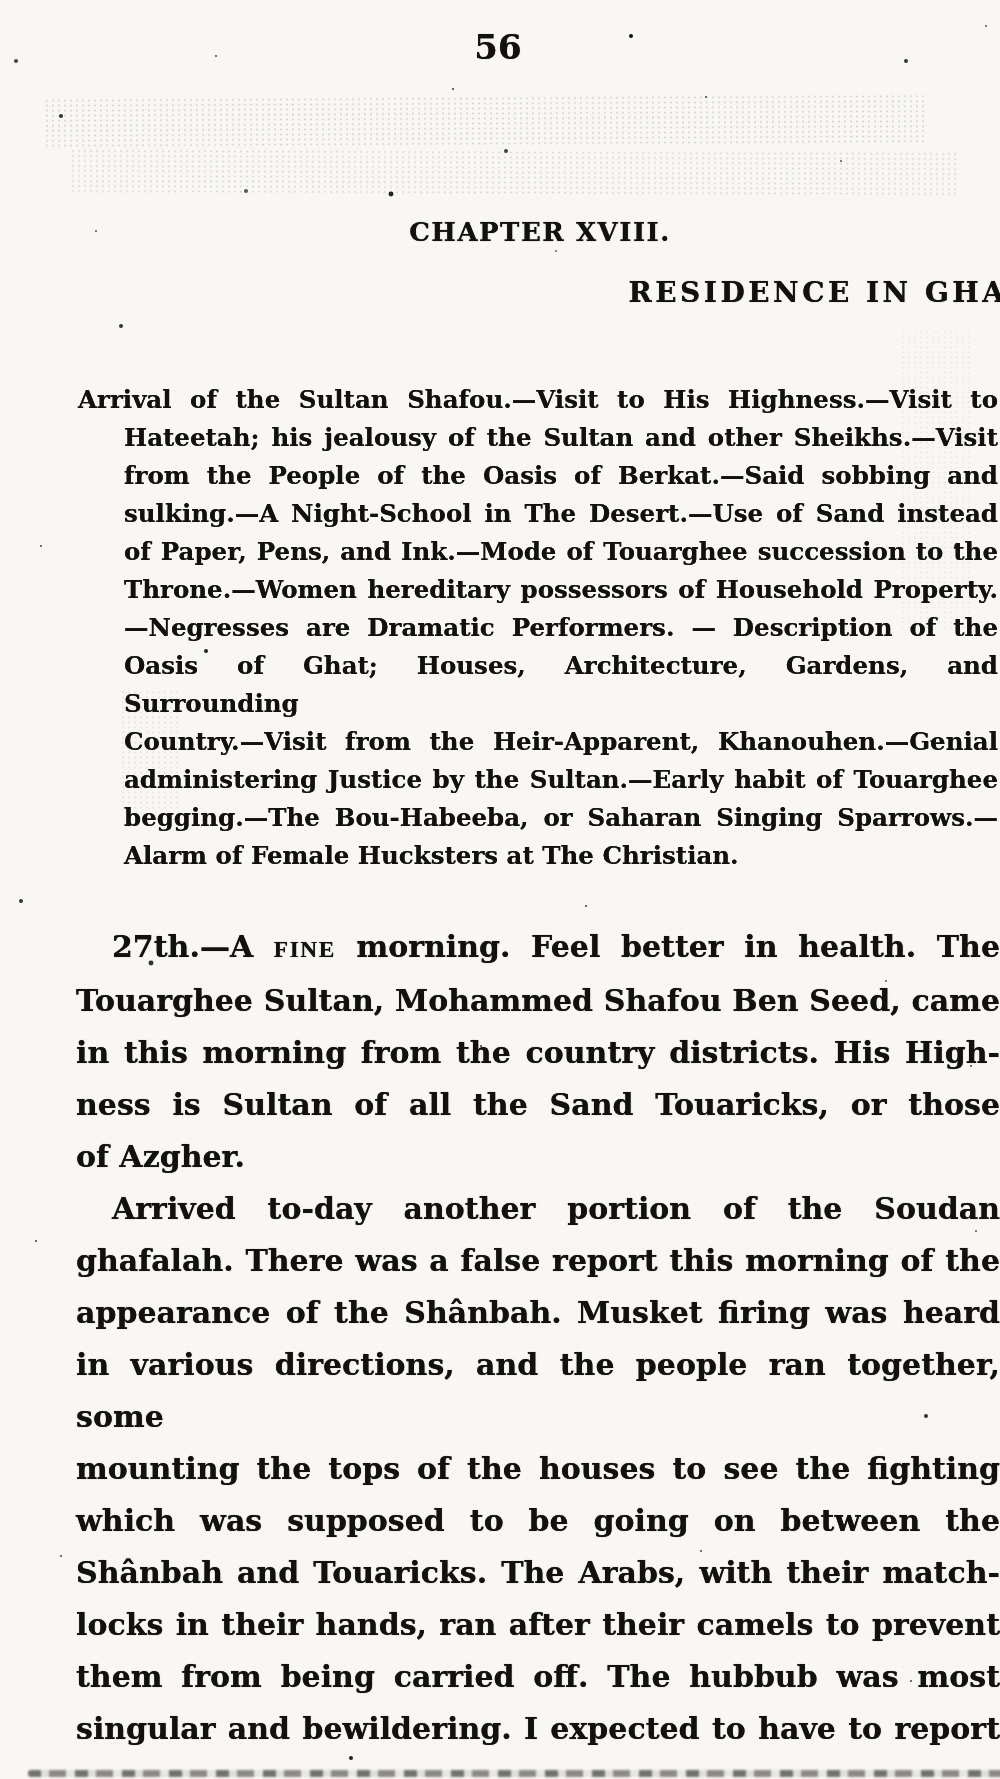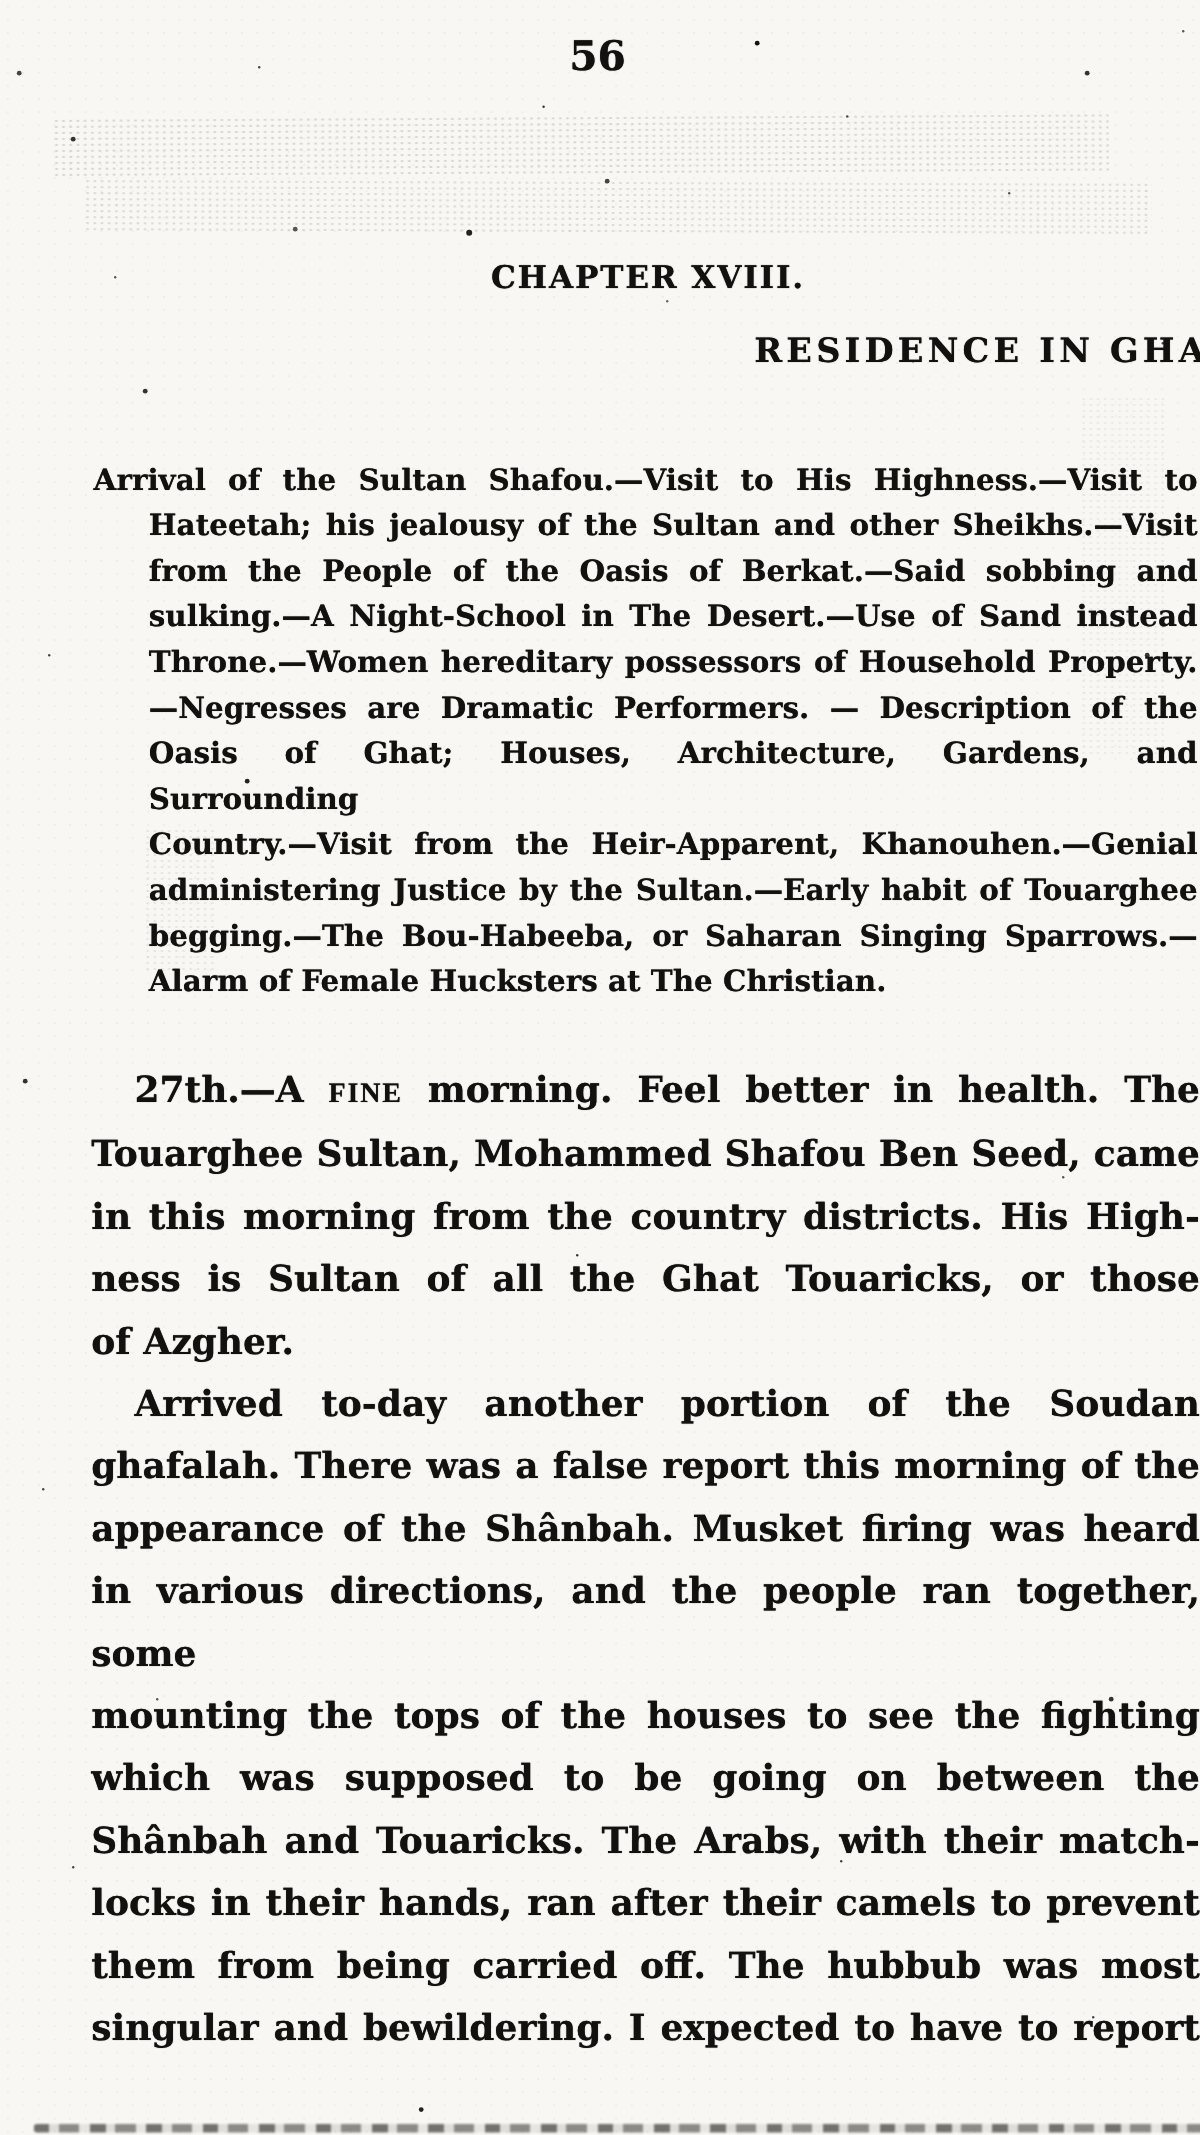--- a/index.html
+++ b/index.html
@@ -115,35 +115,36 @@
   <div class="textlayer">
     <div class="pagenum">56</div>
     <div class="chapter">CHAPTER XVIII.</div>
     <div class="section">RESIDENCE IN GHAT.</div>
 
     <div class="summary">
         <div class="tline"><span>Arrival of the Sultan Shafou.—Visit to His Highness.—Visit to</span></div>
         <div class="tline"><span>Hateetah; his jealousy of the Sultan and other Sheikhs.—Visit</span></div>
         <div class="tline"><span>from the People of the Oasis of Berkat.—Said sobbing and</span></div>
         <div class="tline"><span>sulking.—A Night-School in The Desert.—Use of Sand instead</span></div>
+        <div class="tline"><span>of Paper, Pens, and Ink.—Mode of Touarghee succession to the</span></div>
         <div class="tline"><span>Throne.—Women hereditary possessors of Household Property.</span></div>
         <div class="tline"><span>—Negresses are Dramatic Performers. — Description of the</span></div>
         <div class="tline"><span>Oasis of Ghat; Houses, Architecture, Gardens, and Surrounding</span></div>
         <div class="tline"><span>Country.—Visit from the Heir-Apparent, Khanouhen.—Genial</span></div>
         <div class="tline"><span>administering Justice by the Sultan.—Early habit of Touarghee</span></div>
         <div class="tline"><span>begging.—The </span><span class="it">Bou-Habeeba</span><span>, or Saharan Singing Sparrows.—</span></div>
         <div class="tline noj"><span>Alarm of Female Hucksters at The Christian.</span></div>
       </div>
 
     <div class="body-text">
       <div class="paragraph">
           <div class="tline"><span class="it">27th.</span><span>—A </span><span class="sc">FINE</span><span> morning.  Feel better in health.  The</span></div>
           <div class="tline"><span>Touarghee Sultan, Mohammed Shafou Ben Seed, came</span></div>
           <div class="tline"><span>in this morning from the country districts.  His High-</span></div>
-          <div class="tline"><span>ness is Sultan of all the Ghat Touaricks, or those</span></div>
+          <div class="tline"><span>ness is Sultan of all the Sand Touaricks, or those</span></div>
           <div class="tline noj"><span>of </span><span class="it">Azgher.</span></div>
         </div>
       <div class="paragraph">
           <div class="tline"><span>Arrived to-day another portion of the Soudan</span></div>
           <div class="tline"><span>ghafalah.  There was a false report this morning of the</span></div>
           <div class="tline"><span>appearance of the Shânbah.  Musket firing was heard</span></div>
           <div class="tline"><span>in various directions, and the people ran together, some</span></div>
           <div class="tline"><span>mounting the tops of the houses to see the fighting</span></div>
           <div class="tline"><span>which was supposed to be going on between the</span></div>
           <div class="tline"><span>Shânbah and Touaricks.  The Arabs, with their match-</span></div>

